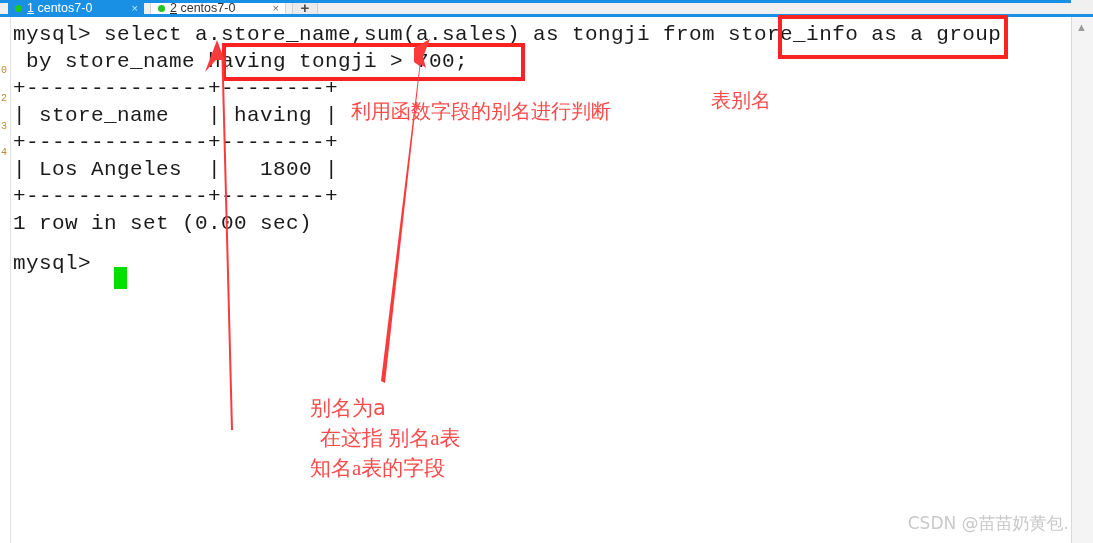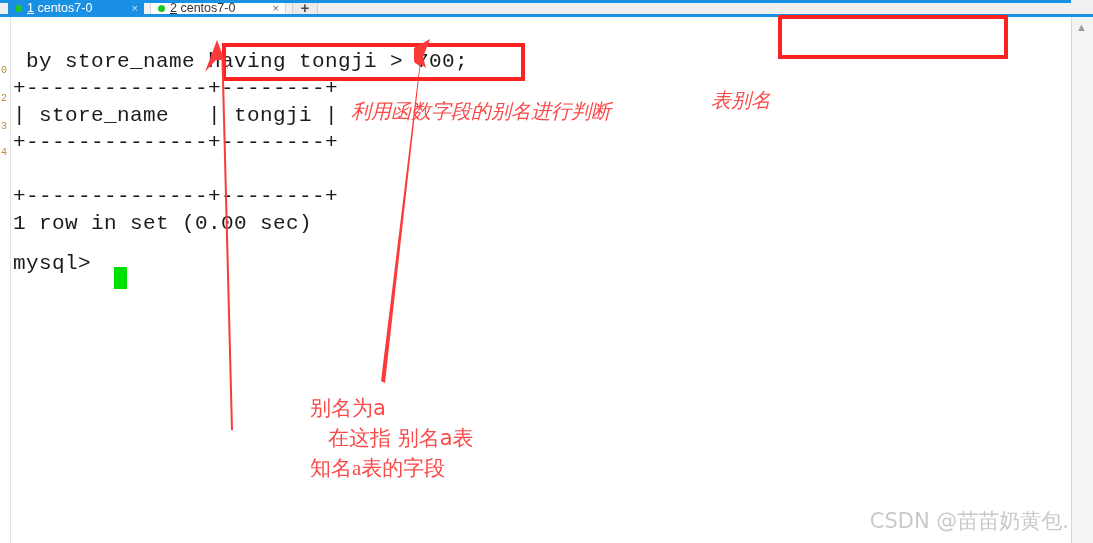--- a/index.html
+++ b/index.html
@@ -177,30 +177,30 @@
 
   
   .anno {
     position: absolute;
     color: #fb4a4a;
     font-family: "DejaVu Sans", sans-serif;
     font-size: 21px;
     line-height: 25px;
     white-space: pre;
   }
-  .anno.big { font-size: 20px; font-style: italic; }
+  .anno.big { font-size: 20px; }
 
   
   #watermark {
     position: absolute;
     right: 24px;
     bottom: 8px;
     color: #c9c9c9;
     font-family: "DejaVu Sans", sans-serif;
-    font-size: 21px;
+    font-size: 17px;
     white-space: nowrap;
     text-align: center;
   }
 
   
   #arrows {
     position: absolute;
     left: 0; top: 0;
     width: 1093px; height: 543px;
     pointer-events: none;
@@ -232,42 +232,44 @@
     <div class="gmark" style="top:104px">3</div>
     <div class="gmark" style="top:130px">4</div>
   </div>
 
   <div id="right-rail">
     <div class="arrow-up">▲</div>
   </div>
   <div id="rail-top-cap"></div>
 
   <div id="terminal">
+    <div class="term-line" style="top:4px">mysql&gt; select a.store_name,sum(a.sales) as tongji from store_info as a group</div>
     <div class="term-line" style="top:31px"> by store_name having tongji &gt; 700;</div>
     <div class="term-line" style="top:58px">+--------------+--------+</div>
-    <div class="term-line" style="top:85px">| store_name   | tongji |</div>
+    <div class="term-line" style="top:85px">| store_name   | having |</div>
     <div class="term-line" style="top:112px">+--------------+--------+</div>
+    <div class="term-line" style="top:139px">| Los Angeles  |   1800 |</div>
     <div class="term-line" style="top:166px">+--------------+--------+</div>
     <div class="term-line" style="top:193px">1 row in set (0.00 sec)</div>
     <div class="term-line" style="top:233px">mysql&gt;</div>
     <div id="cursor-block" style="left:103px; top:250px"></div>
   </div>
 
   <div class="hl-box" style="left:222px; top:43px; width:303px; height:38px;"></div>
   <div class="hl-box" style="left:778px; top:15px; width:230px; height:44px;"></div>
 
   <svg id="arrows" viewBox="0 0 1093 543">
 
     <polygon points="231,430 221.5,60 216,60 205,72 217,40 229,72 223.5,60 233,430" fill="#fb3a3a"></polygon>
 
     <polygon points="381,381 419.5,66 414,62 414,48 430,39 423,57 426,68 420.5,64 385,383" fill="#fb3a3a"></polygon>
   </svg>
 
   <div class="anno big" style="left:351px; top:99px;">利用函数字段的别名进行判断</div>
   <div class="anno big" style="left:699px; top:88px;margin-left:12px;">表别名</div>
 
   <div class="anno" style="left:310px; top:396px;">别名为a</div>
-  <div class="anno" style="left:328px; top:426px;">在这指 别名a表</div>
+  <div class="anno" style="left:320px; top:426px;font-family:Liberation Serif, serif;">在这指 别名a表</div>
   <div class="anno" style="left:310px; top:456px;font-family:Liberation Serif, serif;">知名a表的字段</div>
 
   <div id="watermark">CSDN @苗苗奶黄包.</div>
 
 </div>
 
 </body></html>

